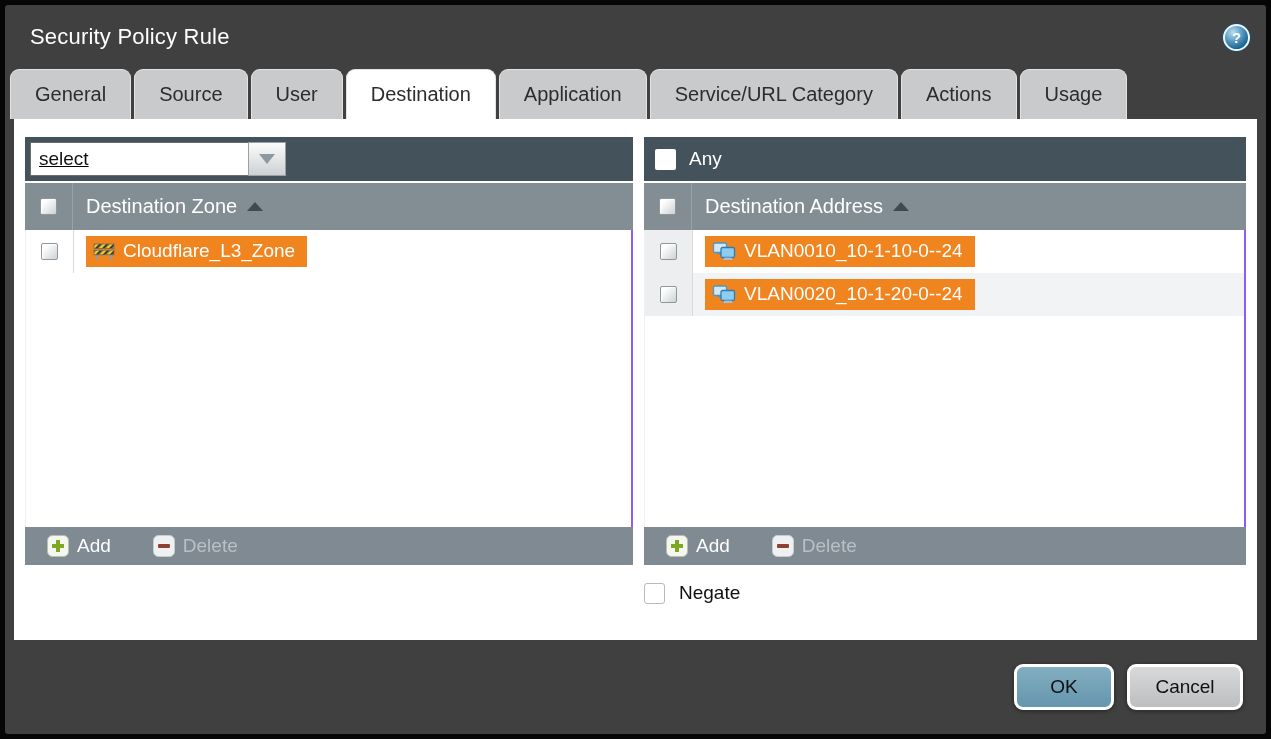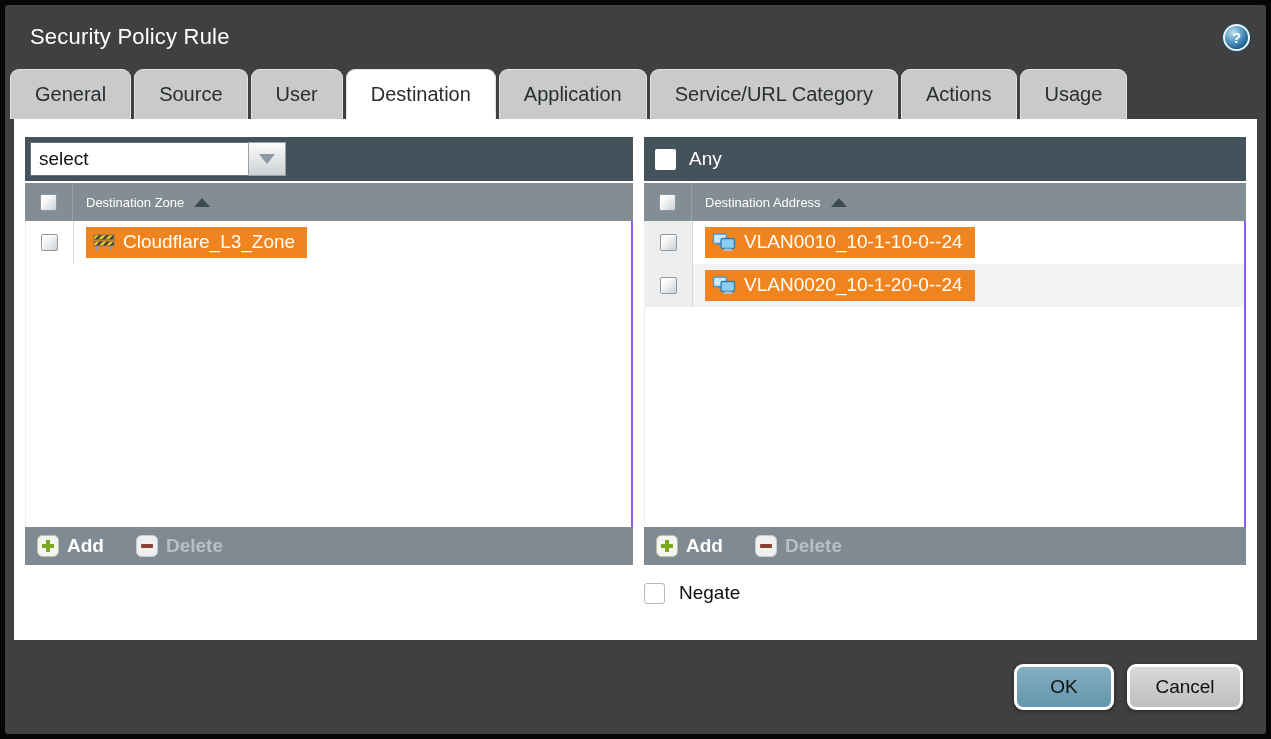--- a/index.html
+++ b/index.html
@@ -43,39 +43,39 @@
     margin:0 9px; background:#ffffff; height:521px;
     padding:18px 11px 0;
   }
   .panels{ display:flex; gap:11px; }
   .panel{ height:428px; display:flex; flex-direction:column; }
   .panel.zones{ width:608px; }
   .panel.addresses{ width:602px; }
 
   .panel-header{ height:44px; background:#44525C; display:flex; align-items:center;
     padding:0 5px; flex:none; }
-  .combo{ display:flex; align-items:stretch; height:34px; }
+  .combo{ display:flex; align-items:stretch; height:34px;text-decoration:underline; }
   .combo input{
     width:218px; border:1px solid #6e6e6e; border-right:none;
     font-size:19px; padding:0 8px; color:#111;
     font-family:"Liberation Sans", sans-serif; outline:none;
   }
   .combo-btn{
     width:38px; background:linear-gradient(#fbfbfb,#cdd1d3);
     border:1px solid #9aa0a5; display:flex; align-items:center; justify-content:center;
     cursor:pointer;
   }
   .tri-down{ width:0; height:0; border-left:8px solid transparent;
     border-right:8px solid transparent; border-top:10px solid #8d99a1; }
   .any-wrap{ display:flex; align-items:center; gap:13px; padding-left:6px;
     color:#fff; font-size:19px; }
   .cb-any{ width:21px; height:21px; background:#fff; border-radius:2px; cursor:pointer; }
 
-  .panel-colheader{ height:40px; background:#828D94; border-top:2px solid #ffffff;
-    display:flex; align-items:center; color:#fff; font-size:13px; flex:none; }
+  .panel-colheader{ height:49px; background:#828D94; border-top:2px solid #ffffff;
+    display:flex; align-items:center; color:#fff; font-size:20px; flex:none; }
   .cb-cell{ width:48px; height:100%; display:flex; align-items:center; justify-content:center;
     border-right:1px solid #99a2a9; flex:none; }
   .cb{
     width:17px; height:17px; border:1px solid #8f979d; border-radius:2px;
     background:linear-gradient(135deg,#ffffff 20%,#cdd2d5 100%);
     box-shadow:inset 1px 1px 0 #ffffff; cursor:pointer;
   }
   .colhead-label{ display:flex; align-items:center; gap:10px; margin-left:13px; cursor:pointer; }
   .tri-up{ width:0; height:0; border-left:8px solid transparent;
     border-right:8px solid transparent; border-bottom:9px solid #3E4A52; }
@@ -84,21 +84,21 @@
   .row{ height:43px; display:flex; align-items:center; }
   .row .cb-cell{ border-right:1px solid #d8dbdd; }
   .addresses .row .cb-cell{ background:#eceeef; }
   .addresses .row:nth-child(2){ background:#f1f3f4; }
   .tag{
     margin-left:12px; display:inline-flex; align-items:center; gap:8px;
     background:#F0841F; color:#fff; font-size:19px;
     padding:4px 12px 5px 7px;
   }
   .panel-footer{ height:38px; background:#7F8A92; display:flex; align-items:center;
-    gap:32px; padding:0 12px; flex:none;font-weight:bold; }
+    gap:42px; padding:0 22px; flex:none; }
   .action{ display:flex; align-items:center; gap:8px; color:#fff; font-size:19px; cursor:pointer; }
   .action.disabled{ color:#b9c0c5; cursor:default; }
 
   .negate-row{ display:flex; align-items:center; gap:14px; margin:17px 0 0 619px;
     font-size:19px; color:#101010; }
   .cb-negate{ width:21px; height:21px; background:#fff; border:1px solid #b3bac0;
     border-radius:3px; cursor:pointer; }
 
   
   .dialog-footer{ flex:1; display:flex; justify-content:flex-end; align-items:center;

